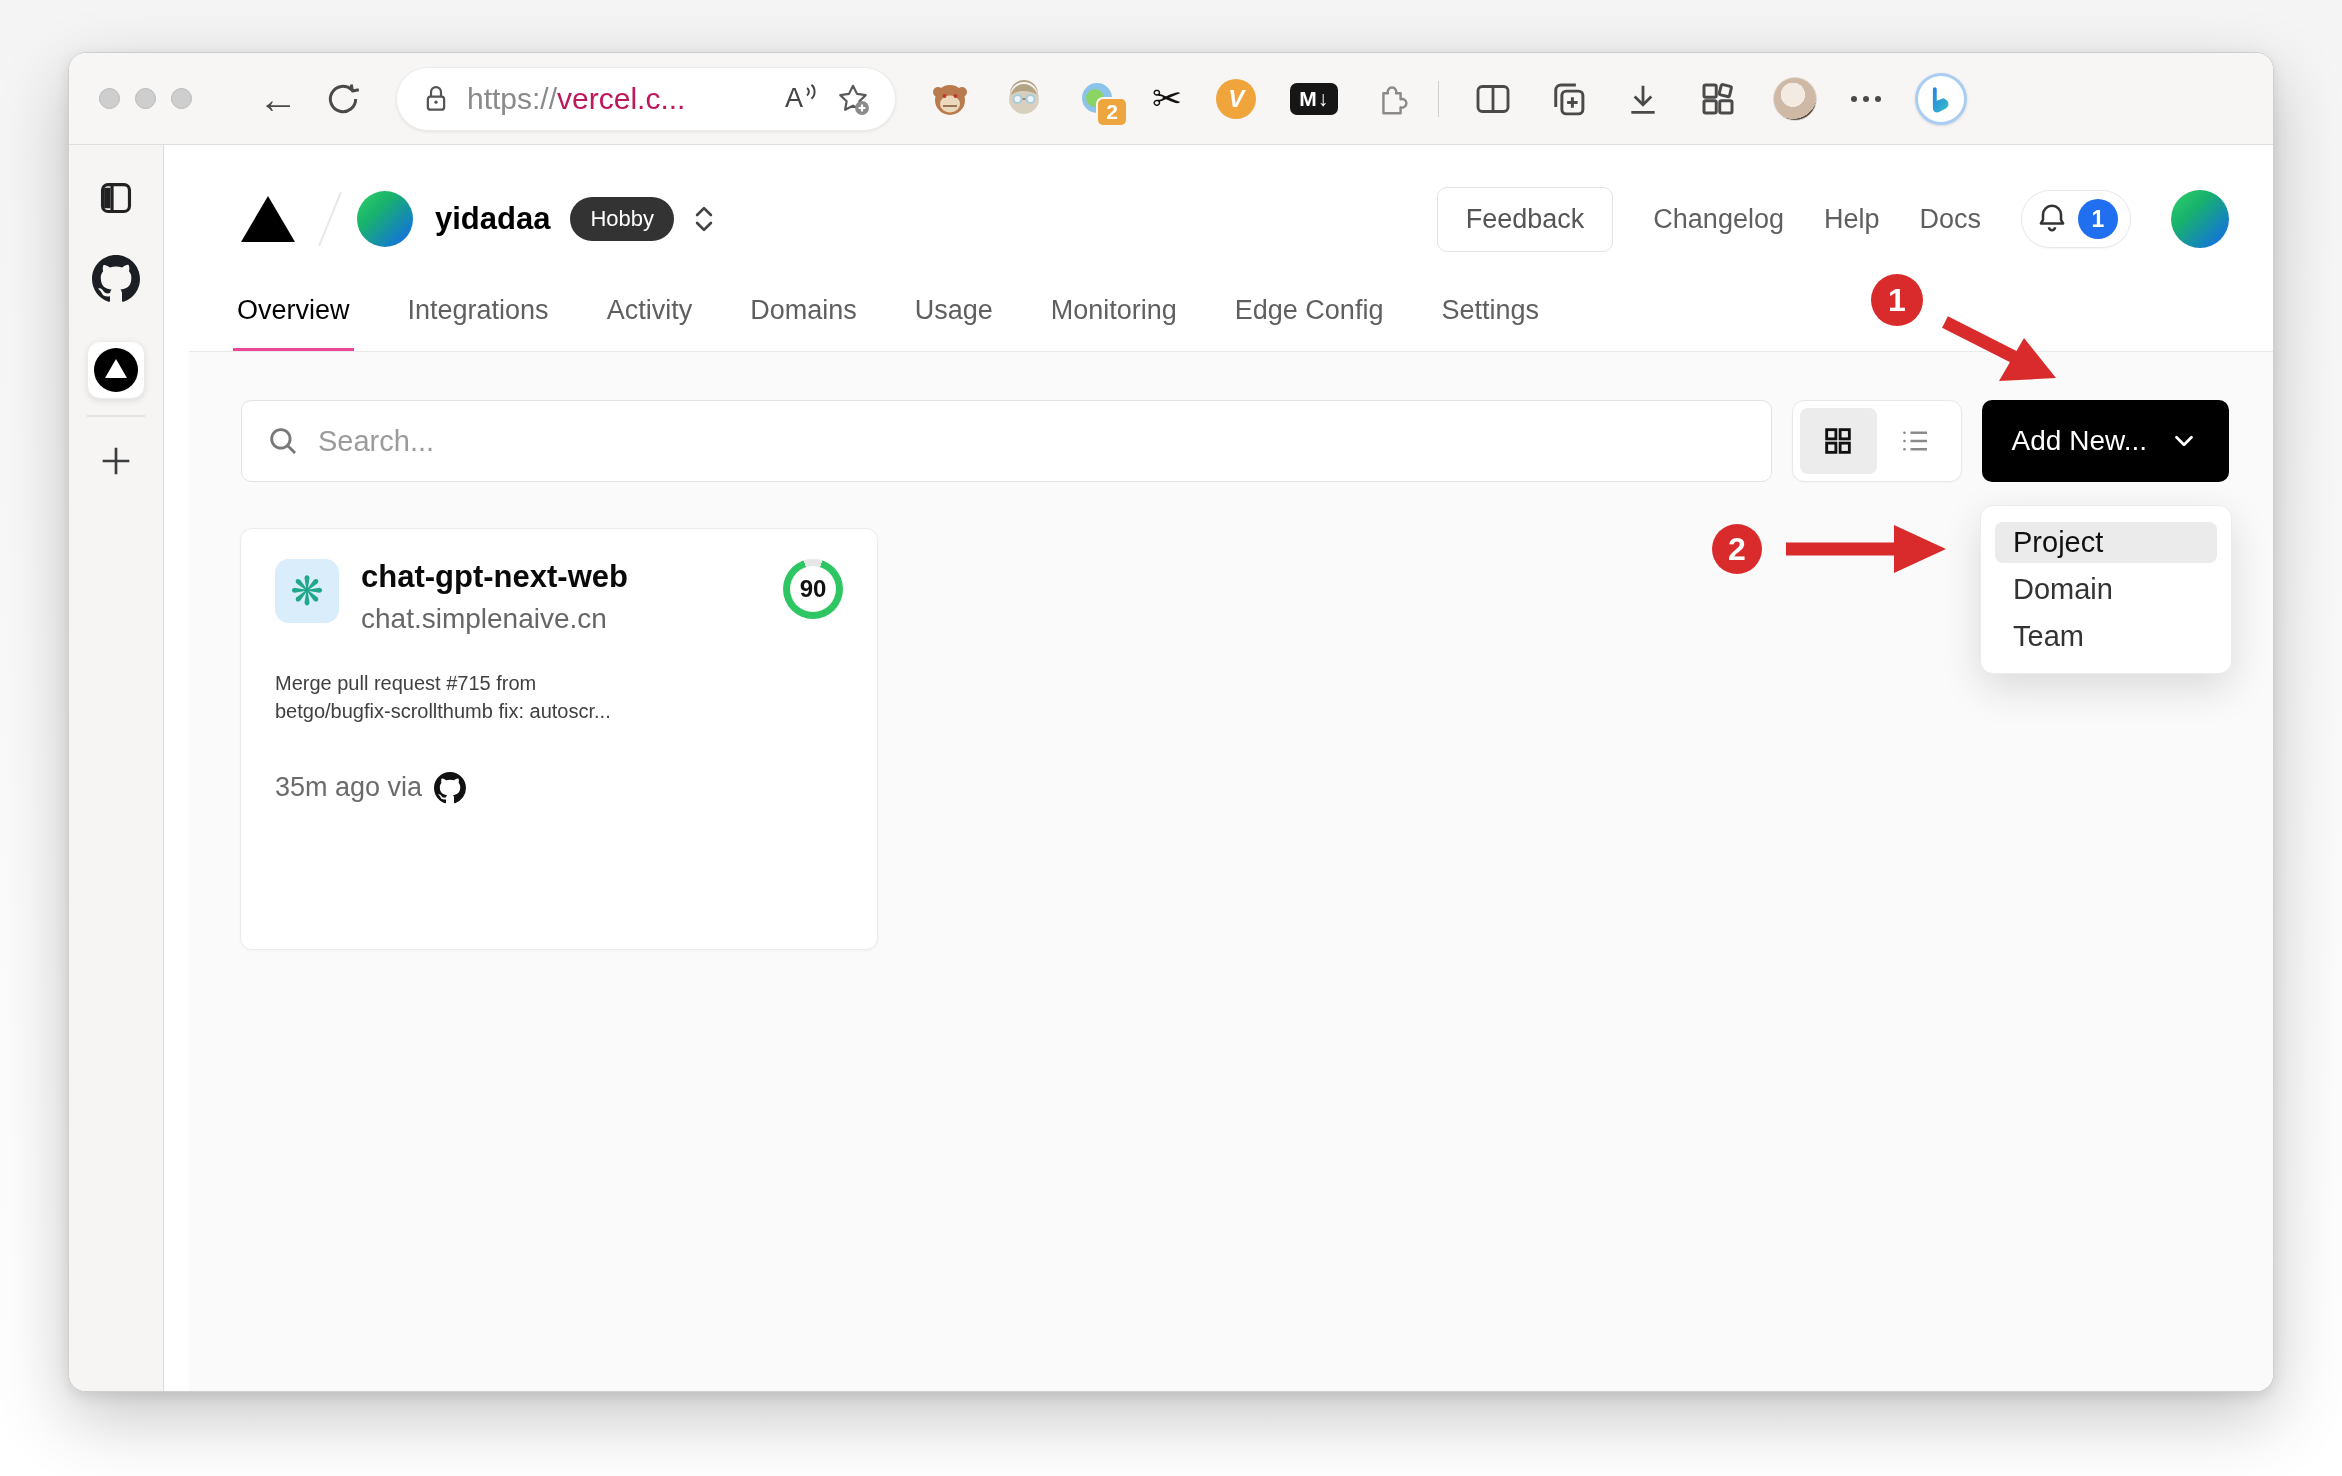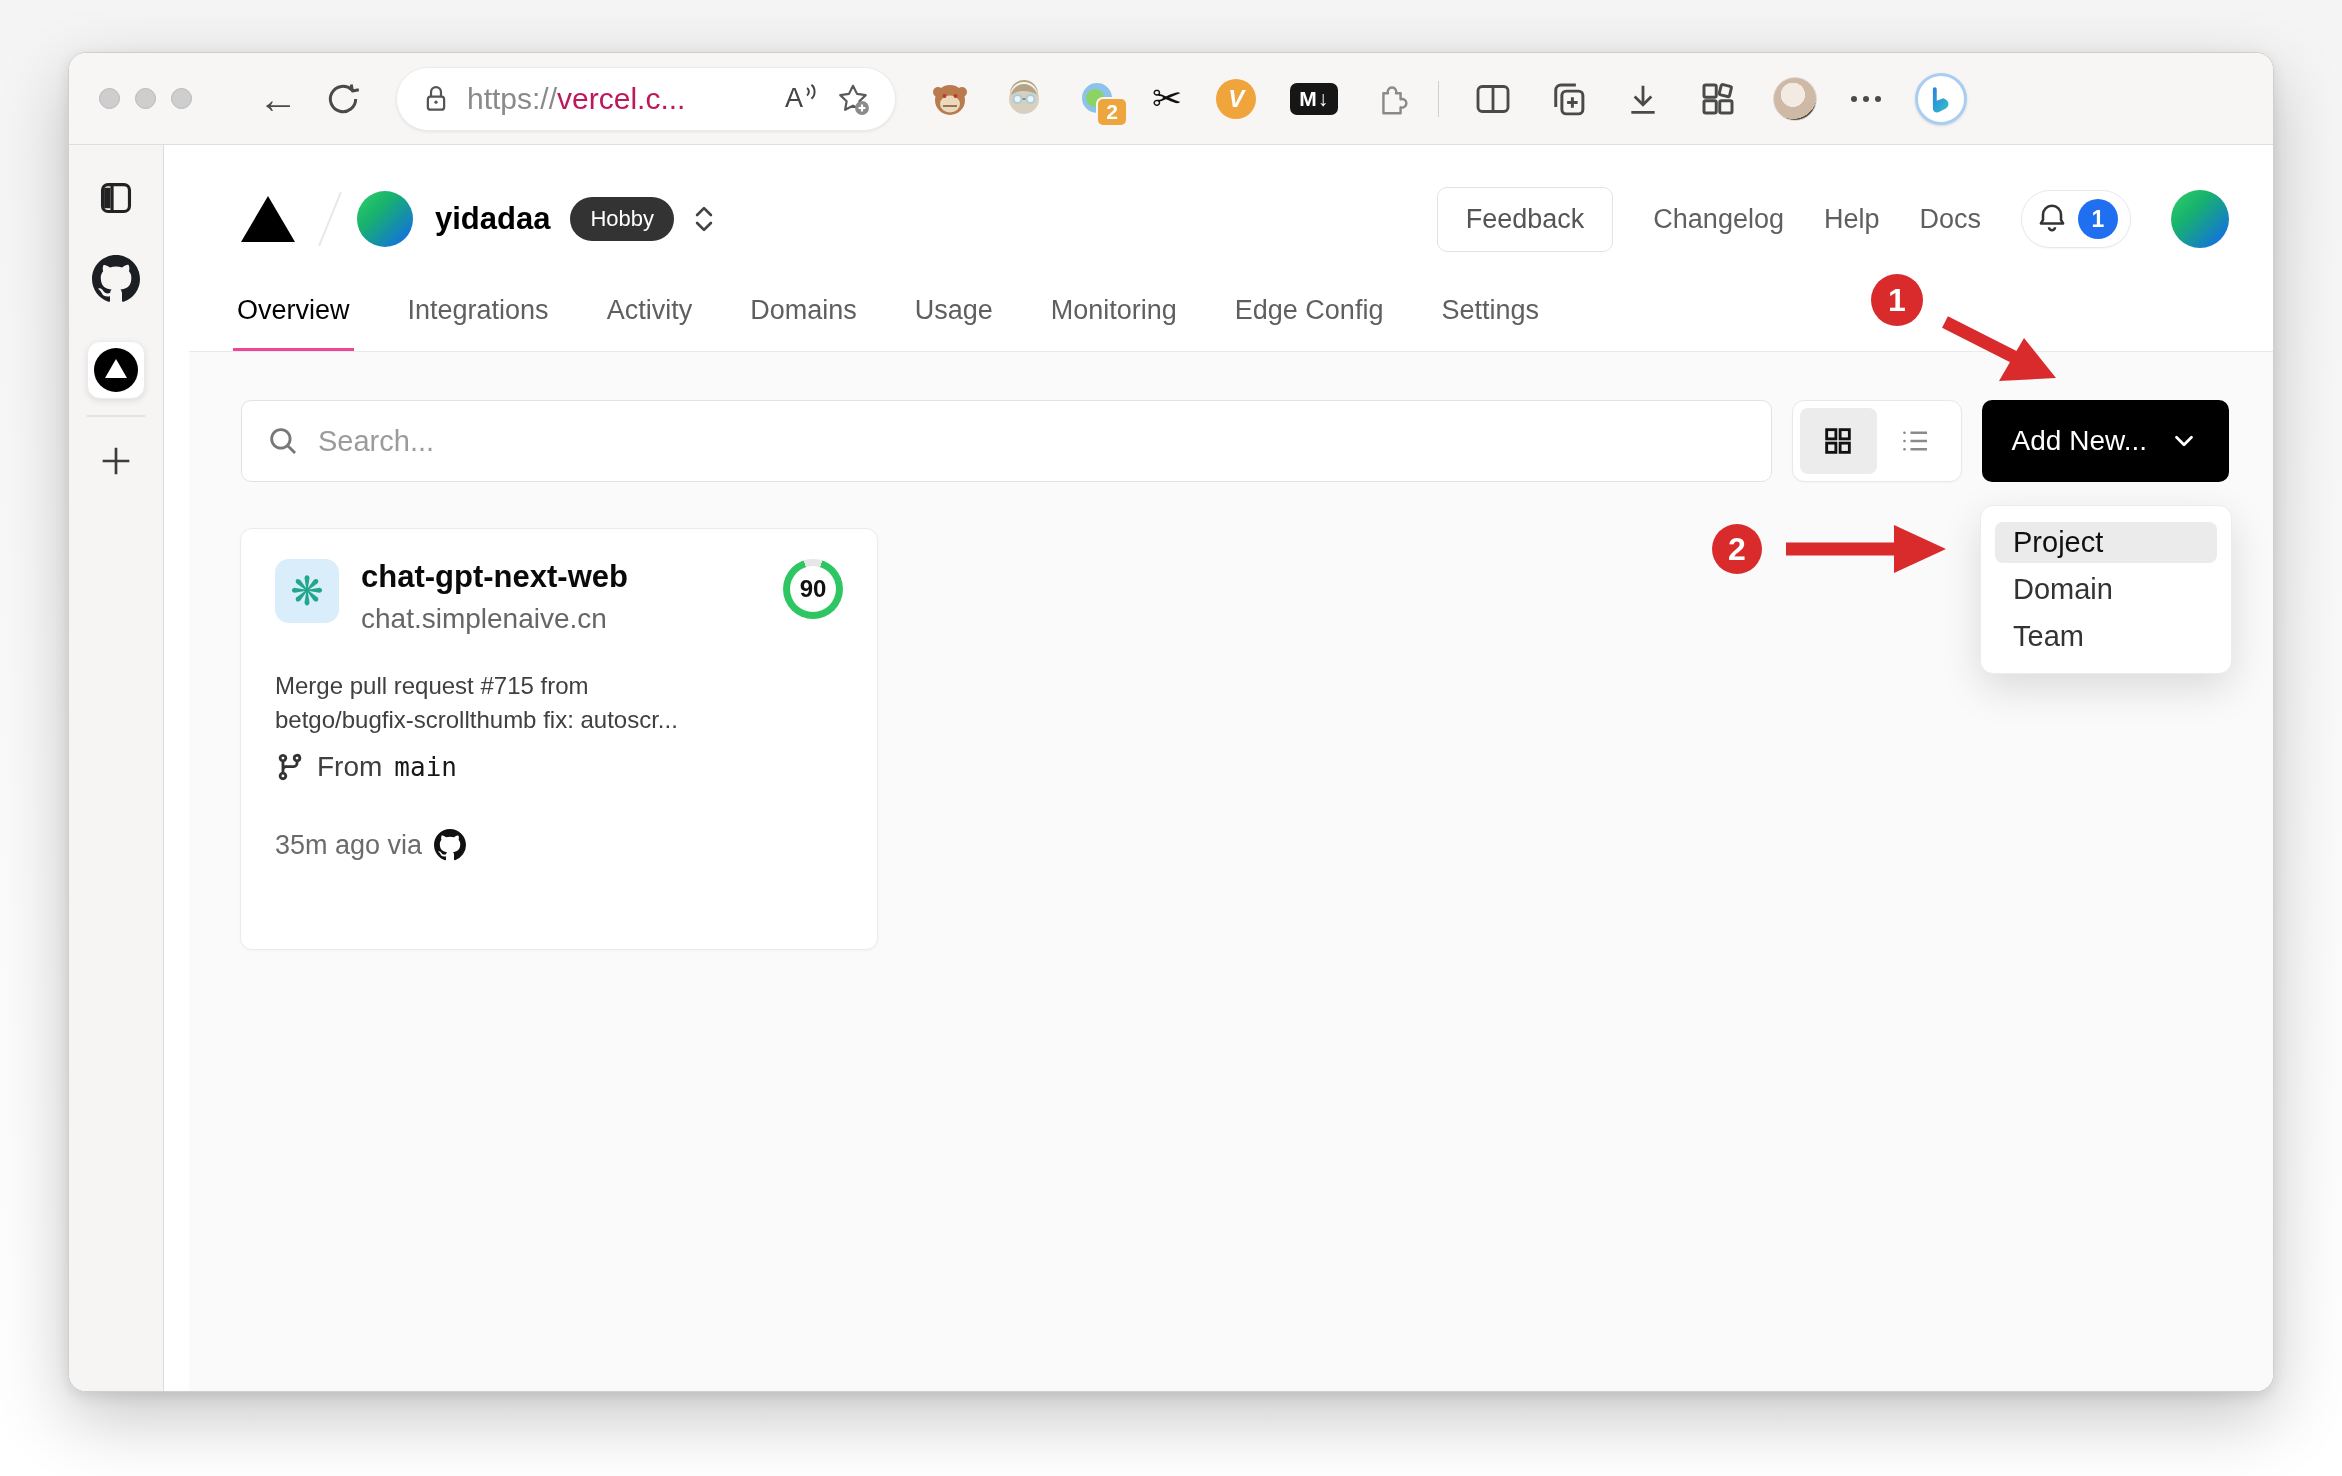--- a/index.html
+++ b/index.html
@@ -115,21 +115,21 @@
   .proj-icon { width:64px; height:64px; border-radius:14px; background:#d9edfb; display:flex;
     align-items:center; justify-content:center; font-size:40px; color:#21a789; }
   .proj-txt { margin-left:22px; flex:1; min-width:0; }
   .proj-name { font-size:31px; font-weight:700; color:#0a0a0a; }
   .proj-domain { font-size:28px; color:#666; margin-top:8px; }
   .score-ring { width:60px; height:60px; border-radius:50%;
     background:conic-gradient(from 18deg,#2ec563 0 324deg,#e6e6e6 324deg 360deg);
     display:flex; align-items:center; justify-content:center; }
   .score-inner { width:46px; height:46px; border-radius:50%; background:#fff; display:flex;
     align-items:center; justify-content:center; font-size:24px; font-weight:600; color:#111; }
-  .commit { margin-top:34px; font-size:24px; color:#404040; line-height:1.42; }
+  .commit { margin-top:34px; font-size:20px; color:#404040; line-height:1.42; }
   .branchrow { margin-top:14px; display:flex; align-items:center; gap:12px; font-size:28px; color:#404040; }
   .branch-name { font-family:"DejaVu Sans Mono","Liberation Mono",monospace; font-size:26px; color:#181818; }
   .cardmeta { margin-top:46px; display:flex; align-items:center; gap:12px; font-size:27px; color:#6b6b6b; }
 
   
   .dropdown { position:absolute; left:1980px; top:505px; width:252px; background:#fff;
     border:1px solid #ececec; border-radius:13px; box-shadow:0 14px 40px rgba(0,0,0,.13);
     padding:16px 14px; z-index:40; }
   .dd-item { font-size:29px; color:#333; padding:4px 18px; border-radius:8px; cursor:pointer; }
   .dd-item.hl { background:#ebebeb; color:#111; }
@@ -390,27 +390,20 @@
               <div class="proj-domain">chat.simplenaive.cn</div>
             </span>
             <span class="score-ring">
               <span class="score-inner">90</span>
             </span>
           </div>
           <div class="commit">
             <div>Merge pull request #715 from</div>
             <div>betgo/bugfix-scrollthumb fix: autoscr...</div>
           </div>
-          <div class="branchrow">
-            <svg class="icon" width="30" height="30" viewBox="0 0 16 16">
-              <path fill="#333" d="M9.5 3.25a2.25 2.25 0 1 1 3 2.122V6A2.5 2.5 0 0 1 10 8.5H6a1 1 0 0 0-1 1v1.128a2.251 2.251 0 1 1-1.5 0V5.372a2.25 2.25 0 1 1 1.5 0v1.836A2.493 2.493 0 0 1 6 7h4a1 1 0 0 0 1-1v-.628A2.25 2.25 0 0 1 9.5 3.25Zm-6 0a.75.75 0 1 0 1.5 0 .75.75 0 0 0-1.5 0Zm8.25-.75a.75.75 0 1 0 0 1.5.75.75 0 0 0 0-1.5ZM4.25 12a.75.75 0 1 0 0 1.5.75.75 0 0 0 0-1.5Z"></path>
-            </svg>
-            <span>From</span>
-            <span class="branch-name">main</span>
-          </div>
           <div class="cardmeta">
             <span>35m ago via</span>
             <svg class="icon" width="32" height="32" viewBox="0 0 16 16">
               <path fill="#111" d="M8 0C3.58 0 0 3.58 0 8c0 3.54 2.29 6.53 5.47 7.59.4.07.55-.17.55-.38 0-.19-.01-.82-.01-1.49-2.01.37-2.53-.49-2.69-.94-.09-.23-.48-.94-.82-1.13-.28-.15-.68-.52-.01-.53.63-.01 1.08.58 1.23.82.72 1.21 1.87.87 2.33.66.07-.52.28-.87.51-1.07-1.78-.2-3.64-.89-3.64-3.95 0-.87.31-1.59.82-2.15-.08-.2-.36-1.02.08-2.12 0 0 .67-.21 2.2.82.64-.18 1.32-.27 2-.27s1.36.09 2 .27c1.53-1.04 2.2-.82 2.2-.82.44 1.1.16 1.92.08 2.12.51.56.82 1.27.82 2.15 0 3.07-1.87 3.75-3.65 3.95.29.25.54.73.54 1.48 0 1.07-.01 1.93-.01 2.2 0 .21.15.46.55.38A8.01 8.01 0 0 0 16 8c0-4.42-3.58-8-8-8Z"></path>
             </svg>
           </div>
         </div>
       </div>
     </div>
   </div>

